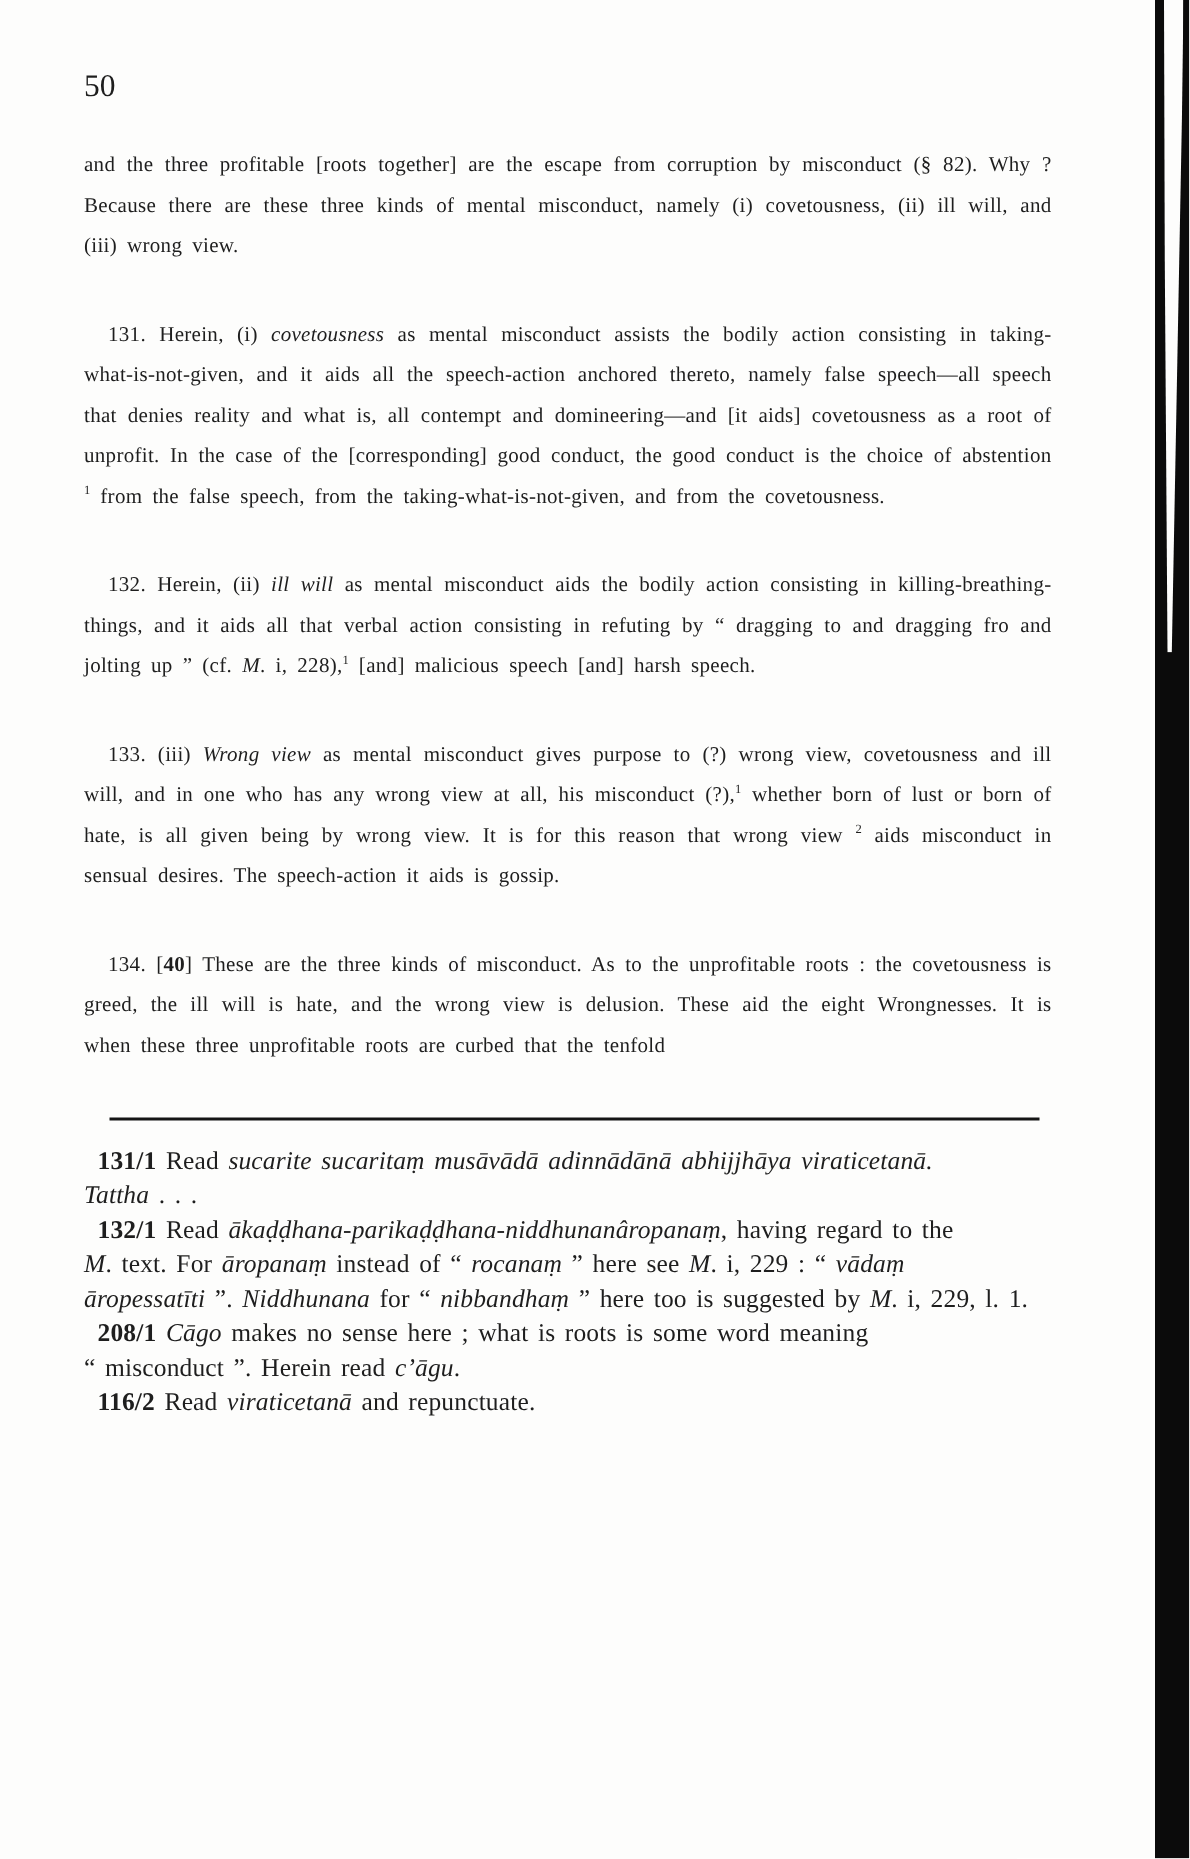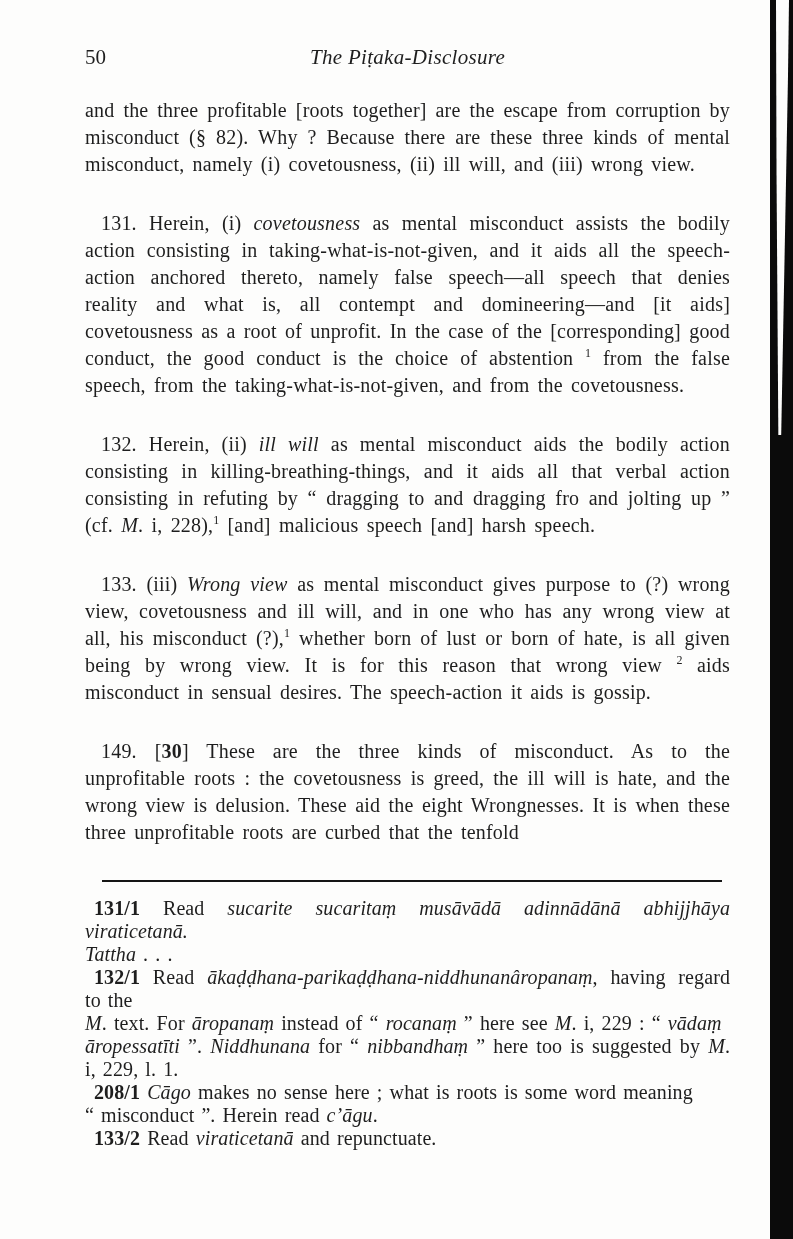--- a/index.html
+++ b/index.html
@@ -7,21 +7,21 @@
     position: relative;
     width: 793px;
     height: 1239px;
     background: #fdfdfc;
     overflow: hidden;
     font-family: "Liberation Serif", serif;
     color: #1e1e1e;
   }
   .content {
     position: absolute;
-    left: 85px;
+    left: 56px;
     top: 45px;
     width: 645px;
   }
   .header {
     position: relative;
     height: 28px;
     margin-bottom: 24px;
   }
   .page-num {
     position: absolute;
@@ -30,21 +30,21 @@
     font-size: 21px;
   }
   .running-title {
     width: 100%;
     text-align: center;
     font-style: italic;
     font-size: 21px;
     letter-spacing: 0.3px;
   }
   .para {
-    font-size: 20px;
+    font-size: 14px;
     line-height: 27px;
     text-align: justify;
     letter-spacing: 0.2px;
     word-spacing: 3px;
     margin: 0;
   }
   .para.spaced { margin-top: 32px; }
   .para.indent { text-indent: 16px; }
   sup {
     font-size: 0.6em;
@@ -53,21 +53,21 @@
     letter-spacing: 0;
   }
   .fn-rule {
     height: 2px;
     background: #151515;
     width: 620px;
     margin: 34px 0 0 17px;
   }
   .footnotes {
     margin-top: 15px;
-    font-size: 20px;
+    font-size: 17px;
     line-height: 23px;
     text-align: justify;
     word-spacing: 2px;
     letter-spacing: 0.1px;
   }
   .footnote { text-indent: 9px; margin: 0; }
   .gutter {
     position: absolute;
     top: 0;
     right: 0;
@@ -89,36 +89,35 @@
 </style>
 </head>
 <body>
 
 <div class="page">
 
   <div class="content">
 
     <div class="header">
       <div class="page-num">50</div>
-      <div class="running-title">The Piṭaka-Disclosure</div>
     </div>
 
     <p class="para"><span>and the three profitable [roots together] are the escape from corruption by misconduct (§ 82).  Why ?  Because there are these three kinds of mental misconduct, namely (i) covetousness, (ii) ill will, and (iii) wrong view.</span></p>
     <p class="para spaced indent"><span>131.  Herein, (i) </span><span class="i">covetousness</span><span> as mental misconduct assists the bodily action consisting in taking-what-is-not-given, and it aids all the speech-action anchored thereto, namely false speech—all speech that denies reality and what is, all contempt and domineering—and [it aids] covetousness as a root of unprofit.  In the case of the [corresponding] good conduct, the good conduct is the choice of abstention </span><sup>1</sup><span> from the false speech, from the taking-what-is-not-given, and from the covetousness.</span></p>
     <p class="para spaced indent"><span>132.  Herein, (ii) </span><span class="i">ill will</span><span> as mental misconduct aids the bodily action consisting in killing-breathing-things, and it aids all that verbal action consisting in refuting by “ dragging to and dragging fro and jolting up ” (cf. </span><span class="i">M</span><span>. i, 228),</span><sup>1</sup><span> [and] malicious speech [and] harsh speech.</span></p>
     <p class="para spaced indent"><span>133. (iii) </span><span class="i">Wrong view</span><span> as mental misconduct gives purpose to (?) wrong view, covetousness and ill will, and in one who has any wrong view at all, his misconduct (?),</span><sup>1</sup><span> whether born of lust or born of hate, is all given being by wrong view.  It is for this reason that wrong view </span><sup>2</sup><span> aids misconduct in sensual desires.  The speech-action it aids is gossip.</span></p>
-    <p class="para spaced indent"><span>149. [</span><span class="b">30</span><span>] These are the three kinds of misconduct.  As to the unprofitable roots :  the covetousness is greed, the ill will is hate, and the wrong view is delusion.  These aid the eight Wrongnesses.  It is when these three unprofitable roots are curbed that the tenfold</span></p>
+    <p class="para spaced indent"><span>134. [</span><span class="b">40</span><span>] These are the three kinds of misconduct.  As to the unprofitable roots :  the covetousness is greed, the ill will is hate, and the wrong view is delusion.  These aid the eight Wrongnesses.  It is when these three unprofitable roots are curbed that the tenfold</span></p>
 
     <div class="fn-rule"></div>
 
     <div class="footnotes">
       <p class="footnote"><span class="b">131/1</span><span> Read </span><span class="i">sucarite sucaritaṃ musāvādā adinnādānā abhijjhāya viraticetanā.</span><br><span class="i">Tattha</span><span> . . .</span></p>
       <p class="footnote"><span class="b">132/1</span><span> Read </span><span class="i">ākaḍḍhana-parikaḍḍhana-niddhunanâropanaṃ</span><span>, having regard to the</span><br><span class="i">M</span><span>. text.  For </span><span class="i">āropanaṃ</span><span> instead of “ </span><span class="i">rocanaṃ</span><span> ” here see </span><span class="i">M</span><span>. i, 229 :  “ </span><span class="i">vādaṃ</span><br><span class="i">āropessatīti</span><span> ”.  </span><span class="i">Niddhunana</span><span> for “ </span><span class="i">nibbandhaṃ</span><span> ” here too is suggested by </span><span class="i">M</span><span>. i, 229, l. 1.</span></p>
       <p class="footnote"><span class="b">208/1</span><span> </span><span class="i">Cāgo</span><span> makes no sense here ;  what is roots is some word meaning</span><br><span>“ misconduct ”.  Herein read </span><span class="i">c’āgu</span><span>.</span></p>
-      <p class="footnote"><span class="b">133/2</span><span> Read </span><span class="i">viraticetanā</span><span> and repunctuate.</span></p>
+      <p class="footnote"><span class="b">116/2</span><span> Read </span><span class="i">viraticetanā</span><span> and repunctuate.</span></p>
     </div>
 
   </div>
 
   <div class="gutter">
     <div class="gutter-wedge"></div>
   </div>
 
 </div>
 

